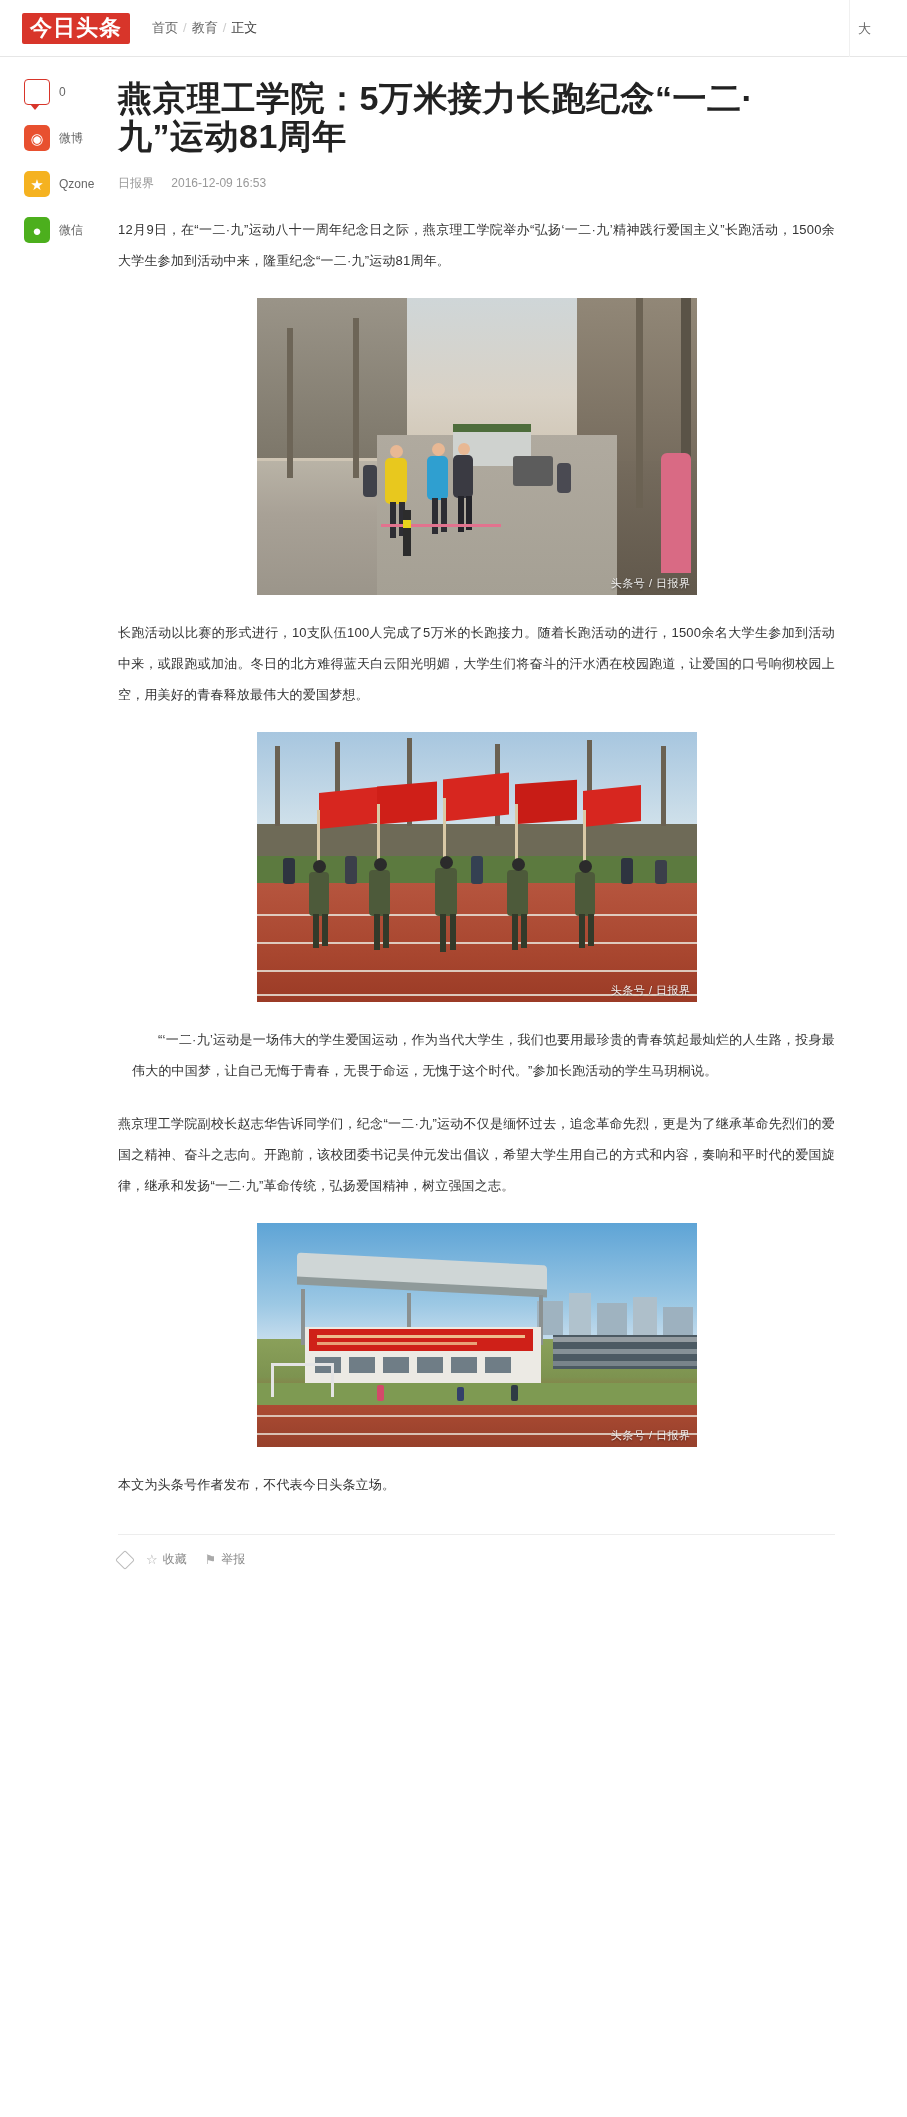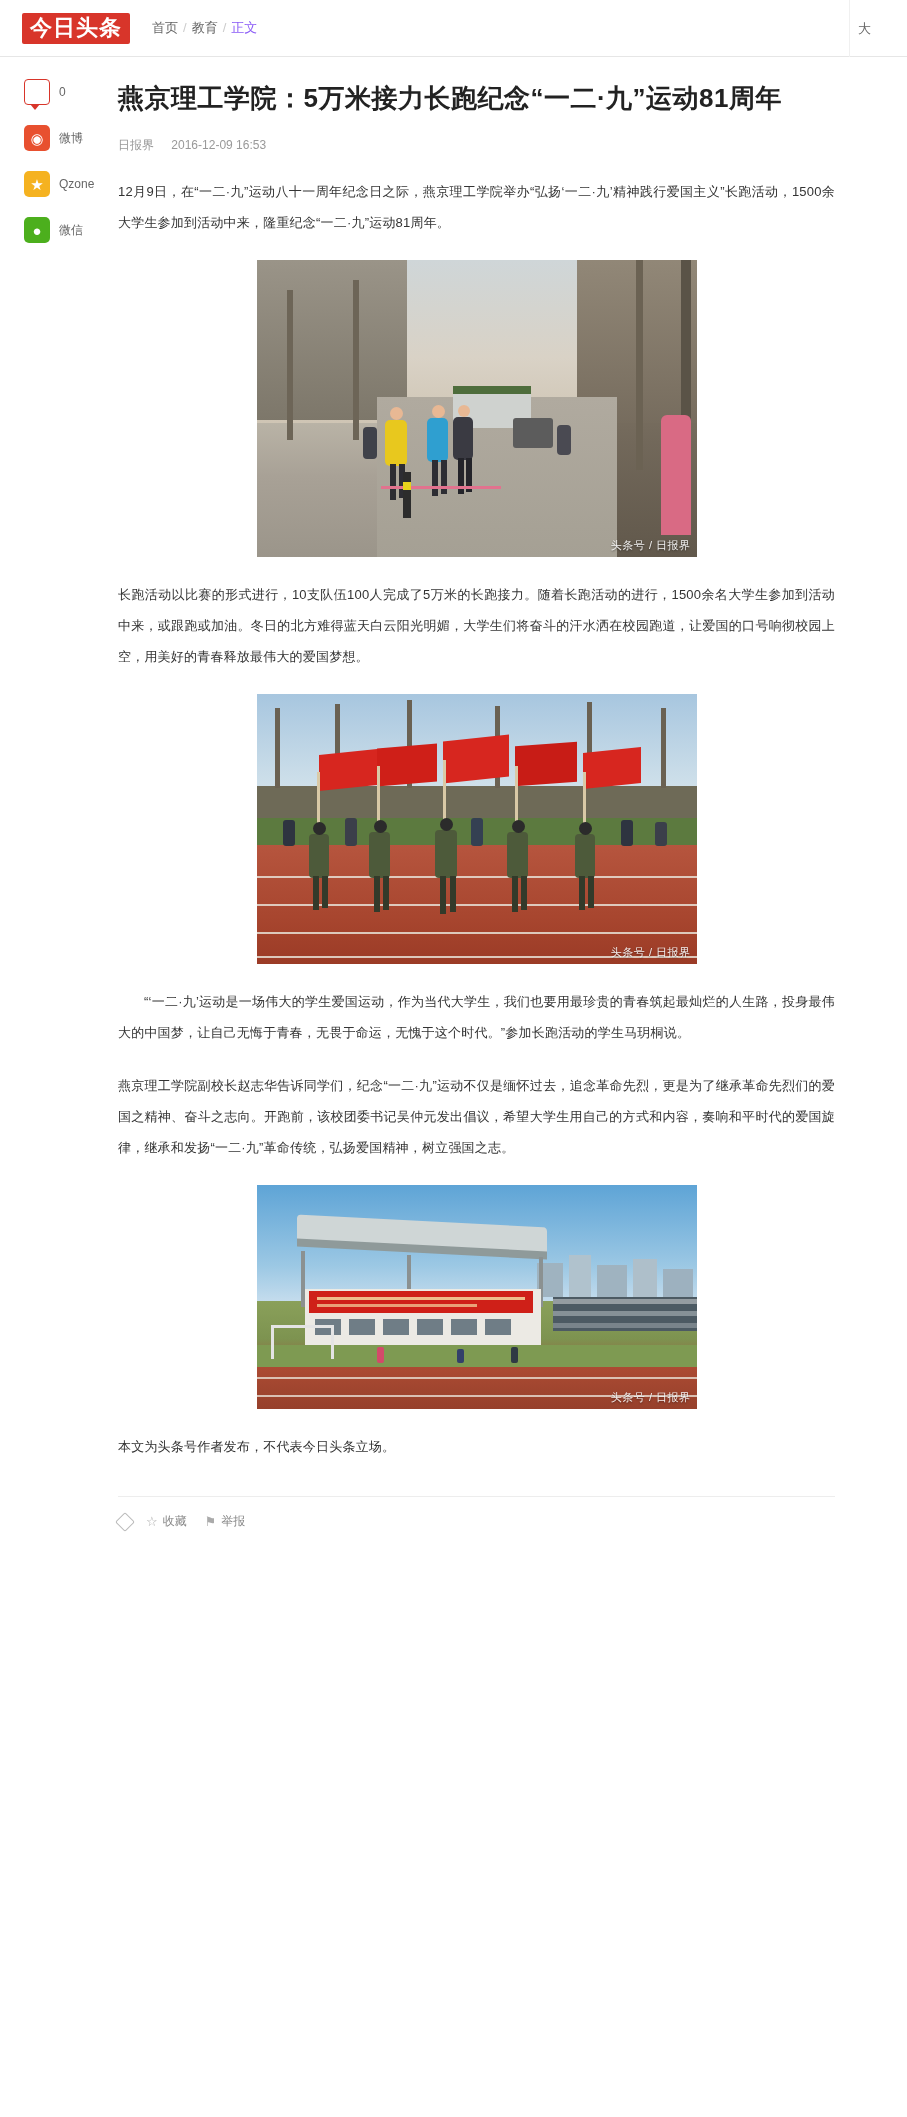--- a/index.html
+++ b/index.html
@@ -41,21 +41,21 @@
   .breadcrumb {
     font-size: 13px;
     color: #999999;
     white-space: nowrap;
   }
   .breadcrumb a {
     color: #666666;
     text-decoration: none;
   }
   .breadcrumb .sep { margin: 0 5px; color: #cccccc; }
-  .breadcrumb .cur { color: #8b5cf6; text-align: right; }
+  .breadcrumb .cur { color: #404040; text-align: right; }
 
   .header-right {
     position: absolute;
     right: 0;
     top: 0;
     height: 57px;
     width: 58px;
     display: flex;
     align-items: center;
     justify-content: flex-start;
@@ -110,21 +110,21 @@
   .ico-weibo  { background: #e8502f; }
   .ico-qzone  { background: #f5b220; }
   .ico-wechat { background: #4caf1d; }
 
   .article {
     flex: 1 1 auto;
     padding: 0 28px 0 0;
     max-width: 745px;
   }
   h1.title {
-    font-size: 26px;
+    font-size: 34px;
     line-height: 38px;
     color: #222222;
     font-weight: bold;
     margin: 14px 0 0 0;
     letter-spacing: 0.5px;
   }
   .meta {
     margin-top: 20px;
     font-size: 12px;
     color: #999999;
@@ -132,21 +132,21 @@
   .meta .src { margin-right: 14px; }
 
   p.para {
     font-size: 13px;
     line-height: 31px;
     color: #333333;
     margin: 22px 0 0 0;
     text-align: justify;
     letter-spacing: 0.2px;
   }
-  p.indent { text-indent: 2em; }
+  p.indent { text-indent: 2em; margin-left: 14px; }
 
   .figure {
     margin: 22px 0 8px 0;
     display: flex;
     justify-content: center;
   }
   .photo {
     position: relative;
     width: 440px;
     overflow: hidden;

